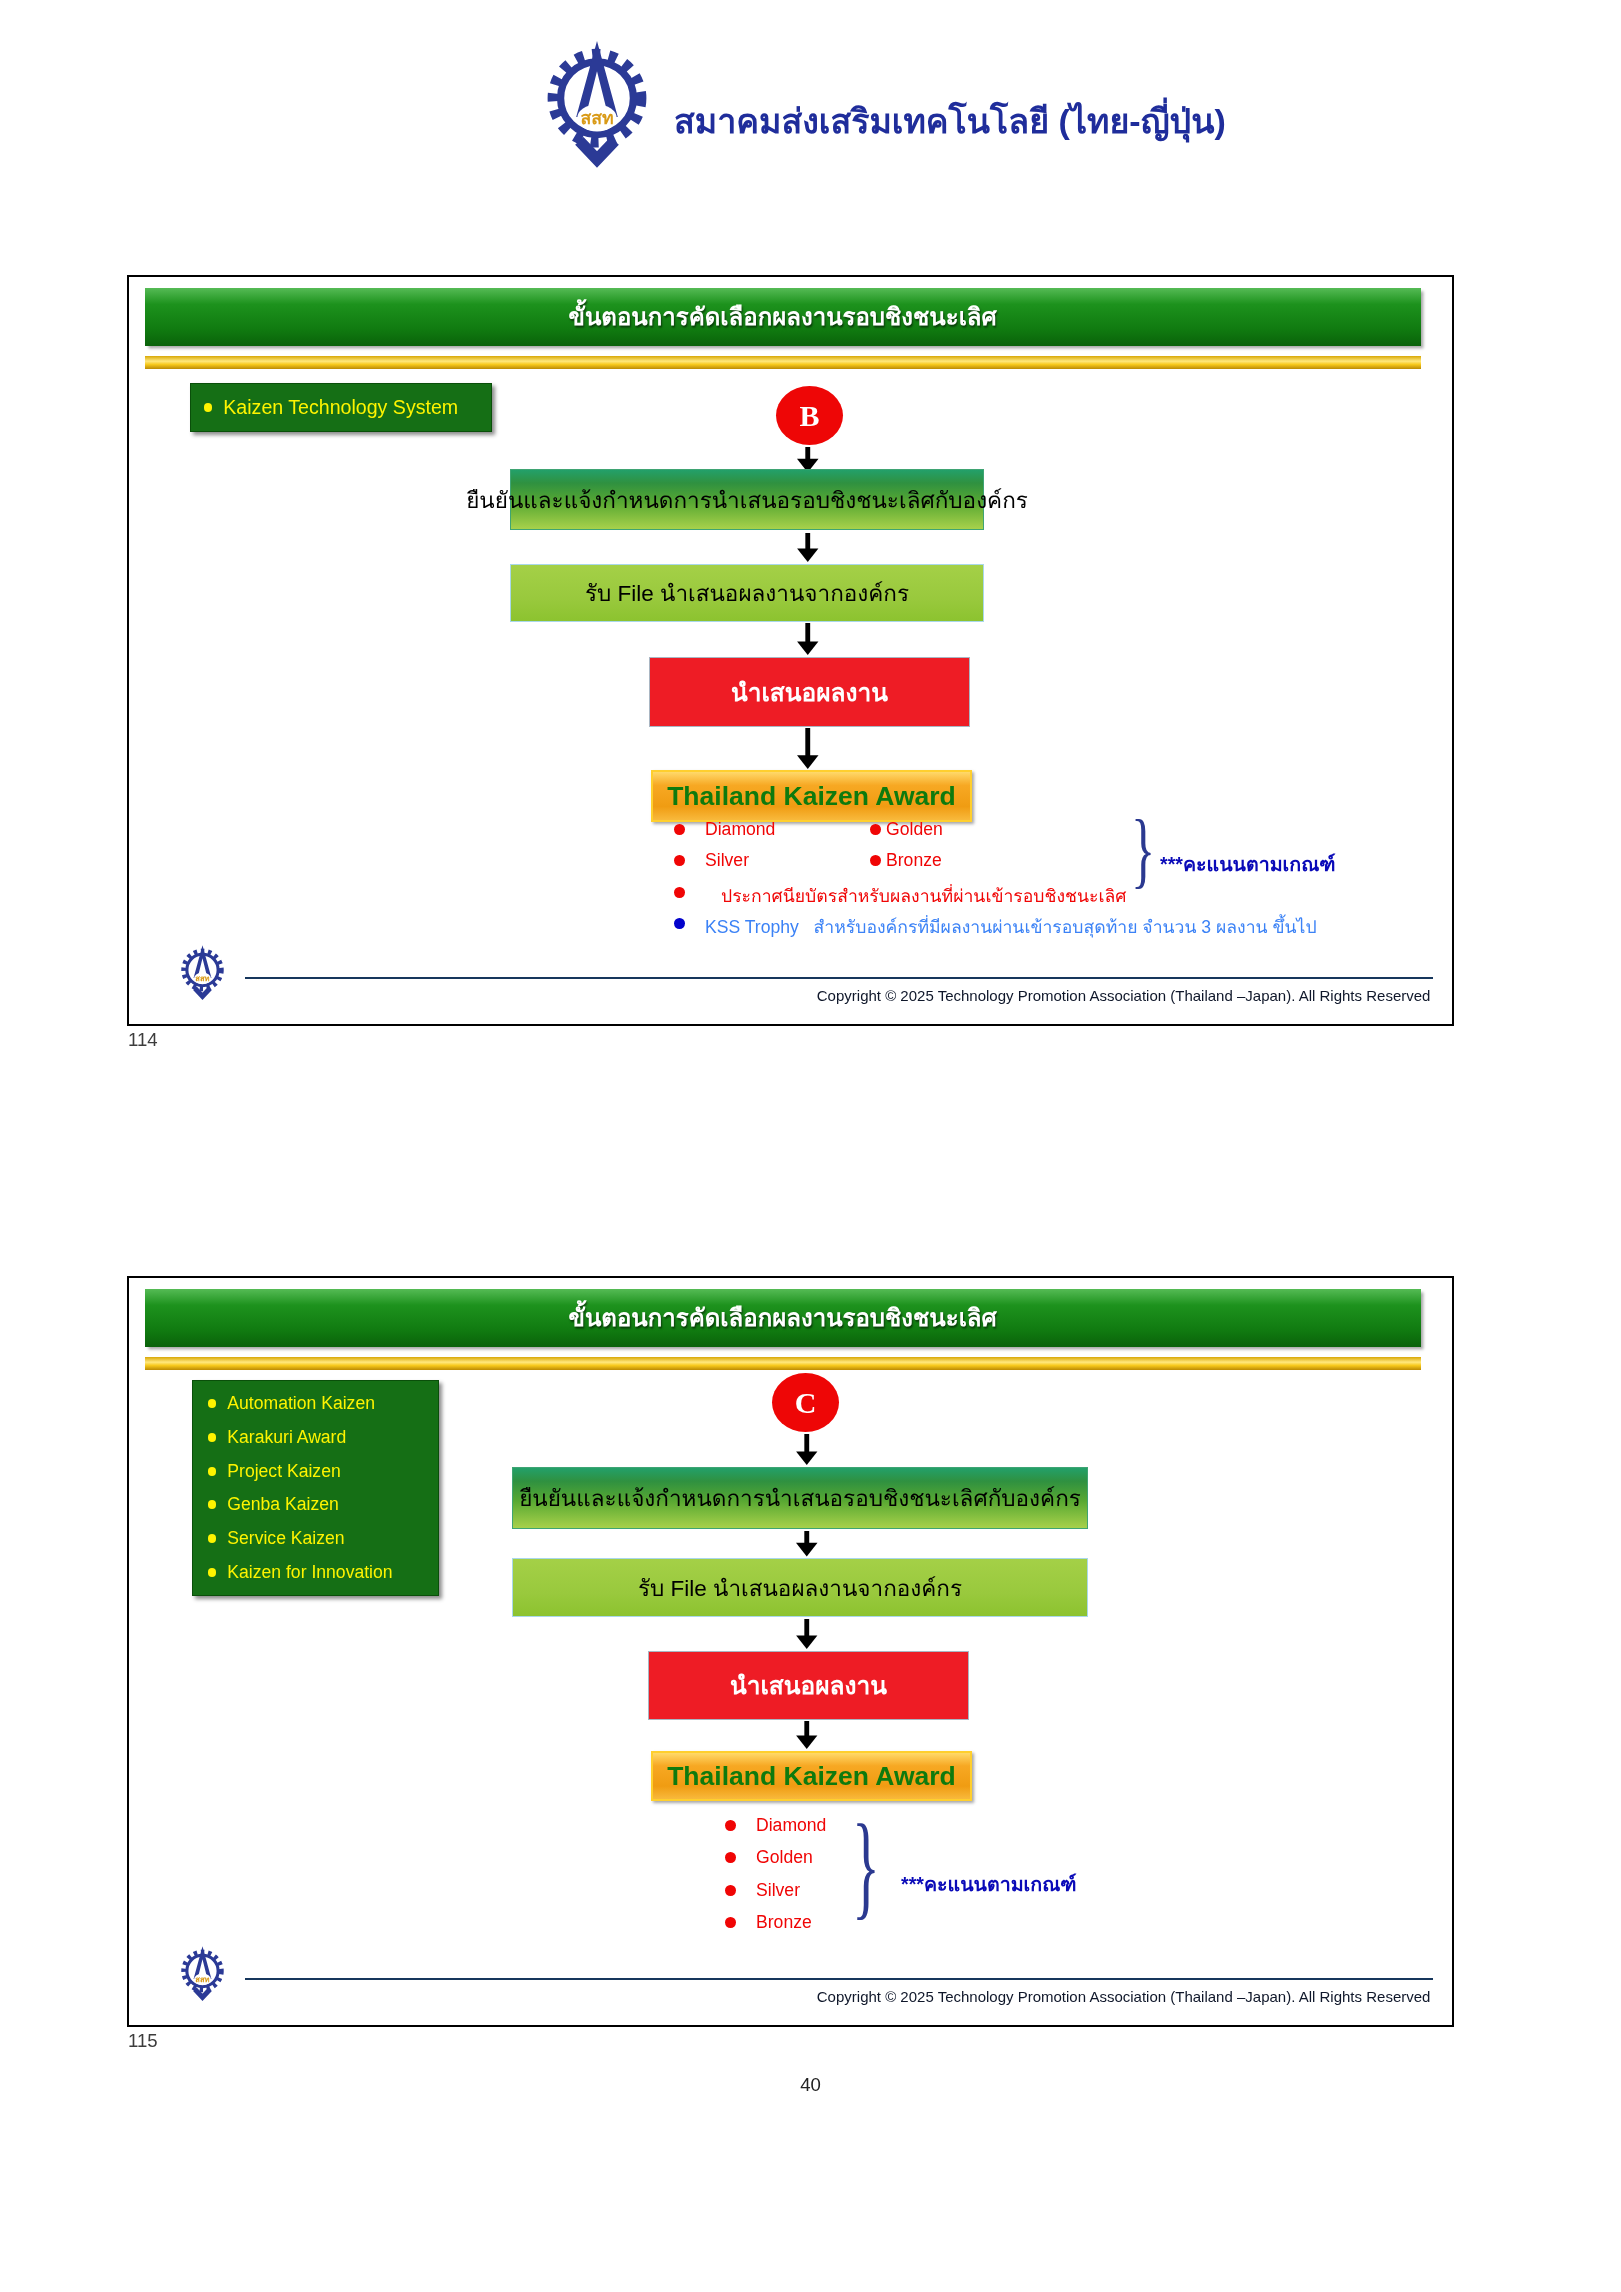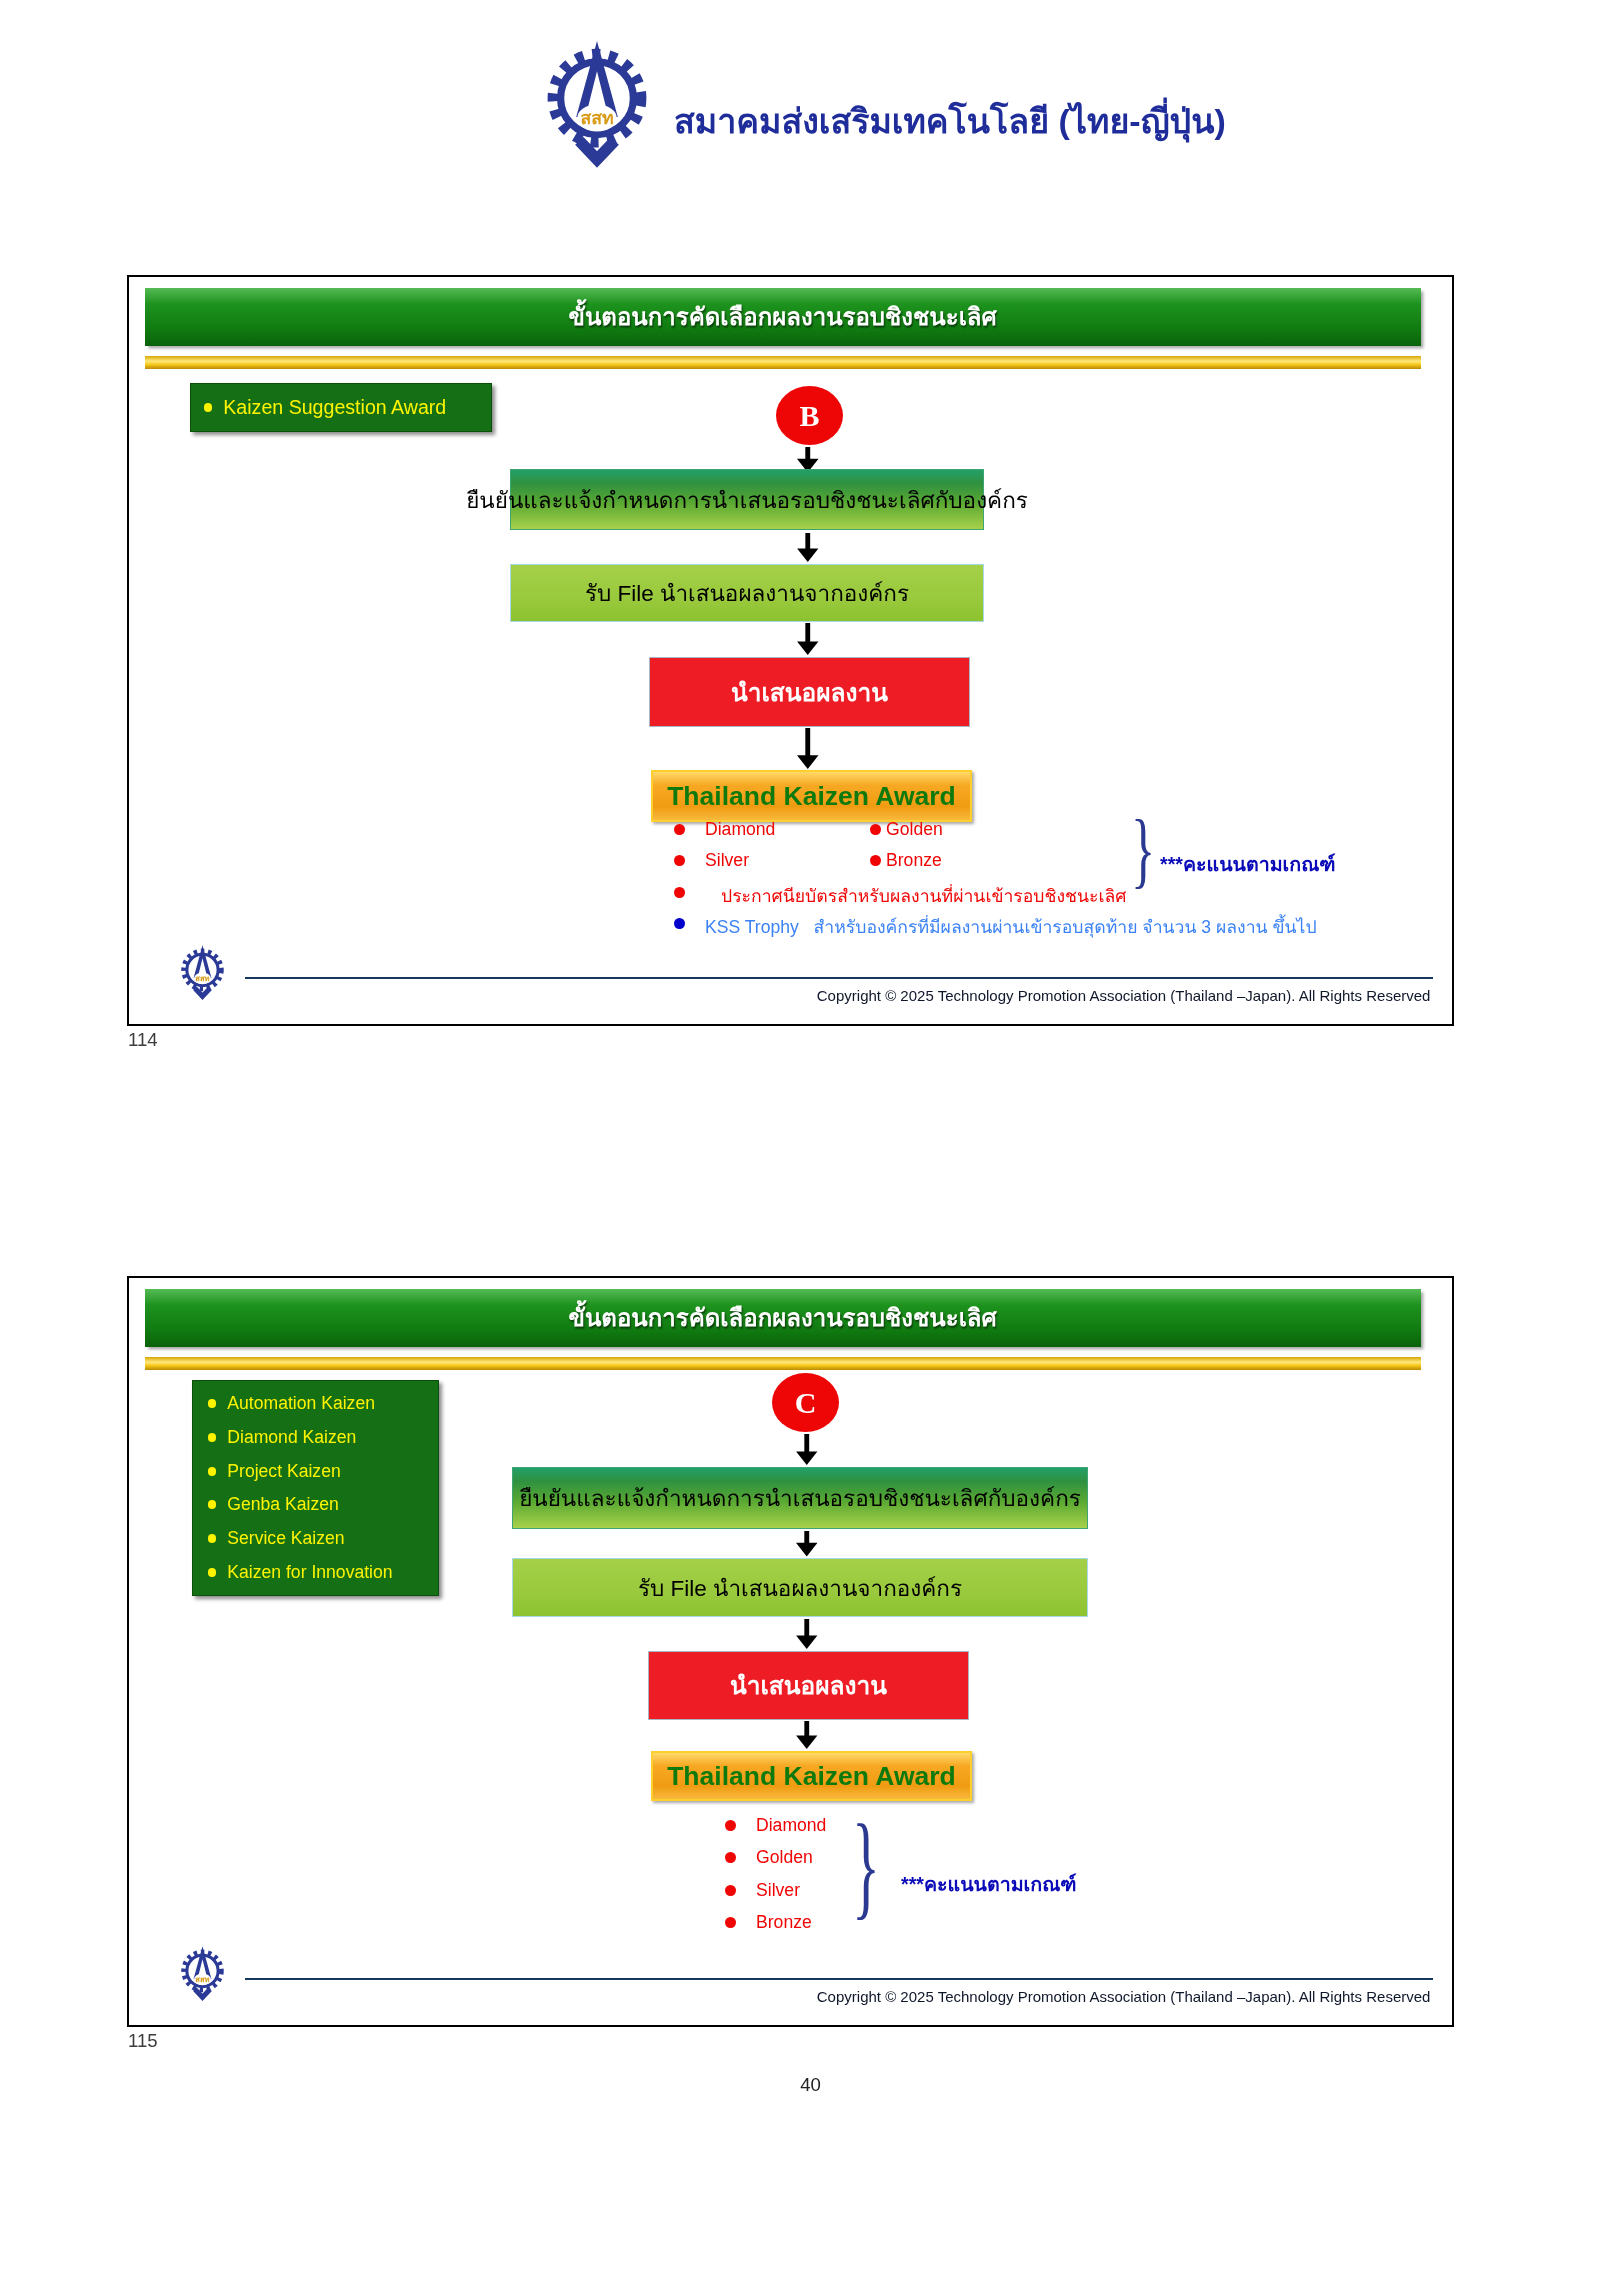--- a/index.html
+++ b/index.html
@@ -76,21 +76,21 @@
   </div>
   <div class="org-name">สมาคมส่งเสริมเทคโนโลยี (ไทย-ญี่ปุ่น)</div>
 
   <section class="slide" style="top:275px;">
     <div class="banner">ขั้นตอนการคัดเลือกผลงานรอบชิงชนะเลิศ</div>
     <div class="goldbar"></div>
 
     <div class="catbox" style="left:61px;top:106px;width:302px;height:49px;padding-left:12.7px;font-size:19.6px;">
       <div class="catitem">
         <span class="ydot"></span>
-        <span>Kaizen Suggestion Award</span>
+        <span>Kaizen Technology System</span>
       </div>
     </div>
 
     <div class="circle" style="left:647px;top:109px;">B</div>
 
     <svg class="arrow" style="left:667px;top:170px;" width="23.5" height="25.5" viewBox="0 0 24 26">
       <line x1="12" y1="0" x2="12" y2="13" stroke="#000" stroke-width="5"></line>
         <polygon points="1,12 23,12 12,26" fill="#000"></polygon>
       </svg>
 
@@ -151,21 +151,21 @@
     <div class="banner">ขั้นตอนการคัดเลือกผลงานรอบชิงชนะเลิศ</div>
     <div class="goldbar"></div>
 
     <div class="catbox" style="left:63px;top:102px;width:247px;height:216px;padding-left:14.7px;font-size:17.6px;gap:12.7px;">
       <div class="catitem">
         <span class="ydot"></span>
         <span>Automation Kaizen</span>
       </div>
       <div class="catitem">
         <span class="ydot"></span>
-        <span>Diamond Kaizen</span>
+        <span>Karakuri Award</span>
       </div>
       <div class="catitem">
         <span class="ydot"></span>
         <span>Project Kaizen</span>
       </div>
       <div class="catitem">
         <span class="ydot"></span>
         <span>Genba Kaizen</span>
       </div>
       <div class="catitem">

